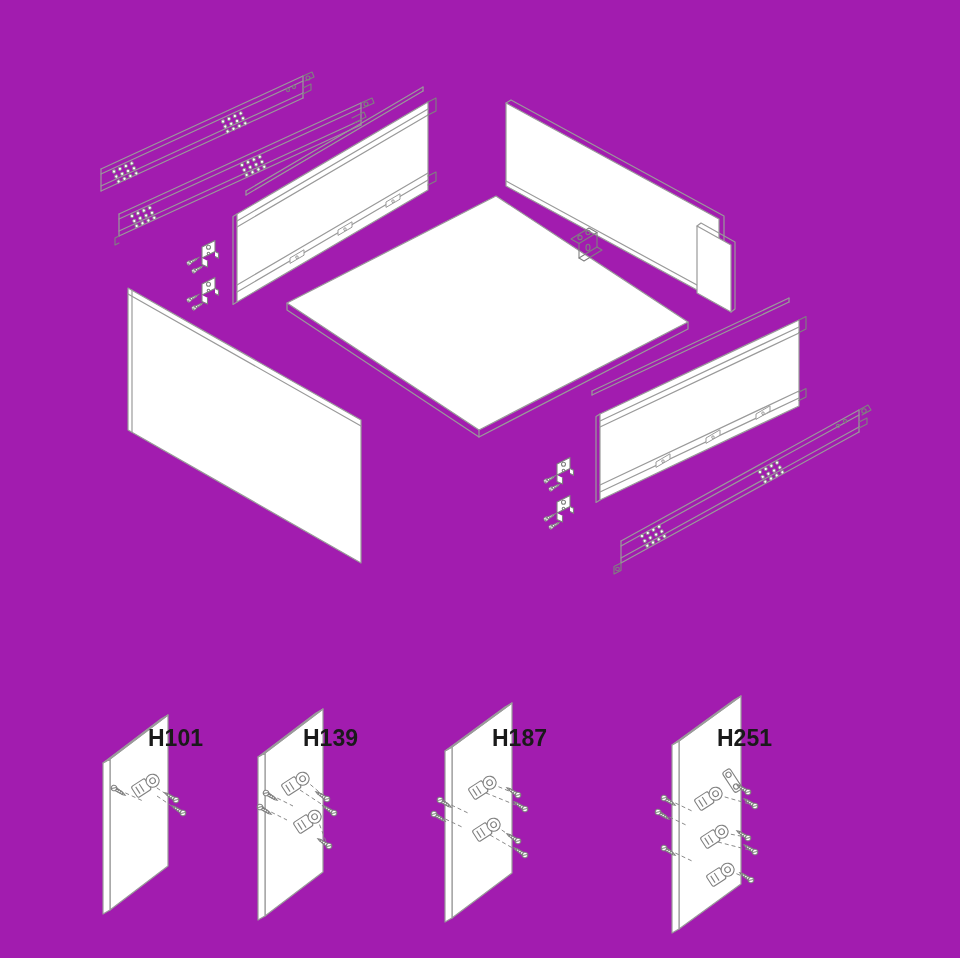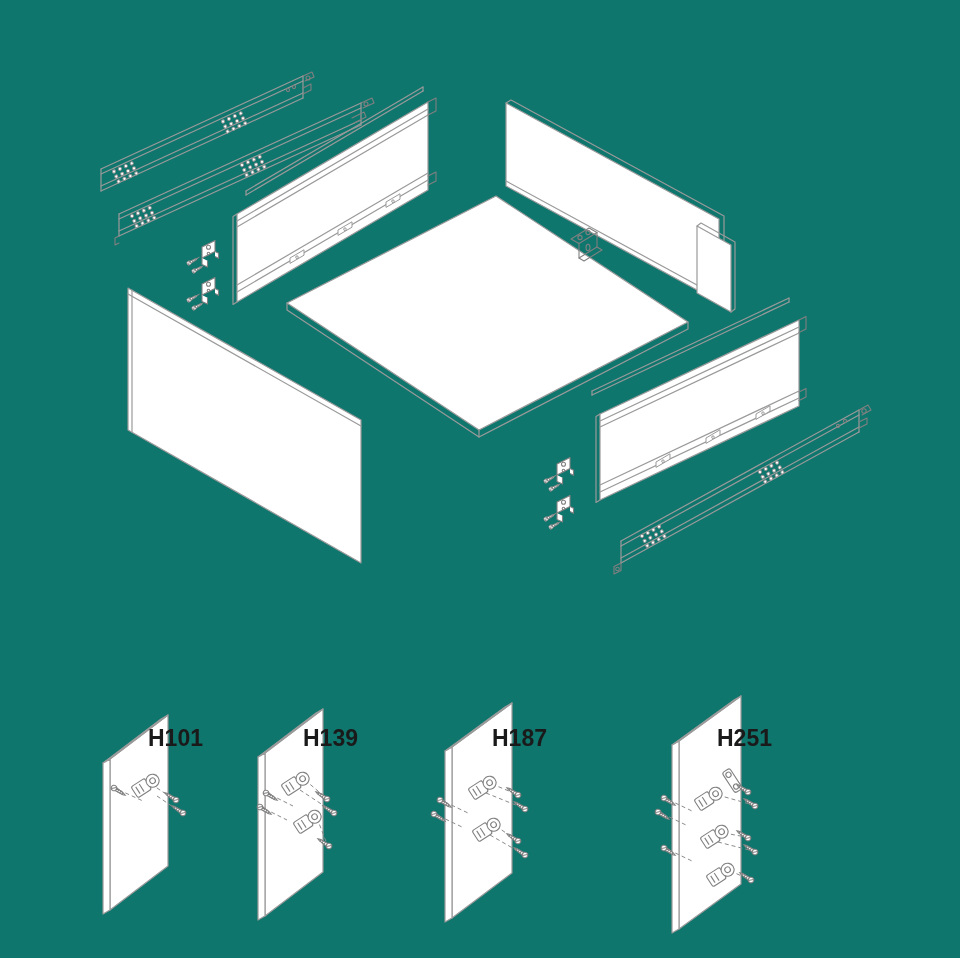--- a/index.html
+++ b/index.html
@@ -1,16 +1,16 @@
 <!DOCTYPE html>
 <html><head>
 <meta charset="utf-8">
 <style>
   html,body{margin:0;padding:0;background:#fff;}
-  .stage{position:relative;width:960px;height:958px;background:#0f766e;overflow:hidden;
+  .stage{position:relative;width:960px;height:958px;background:#a21caf;overflow:hidden;
          font-family:"Liberation Sans",sans-serif;}
   svg{display:block;}
   .ln{stroke:#9a9a9a;stroke-width:1.2;fill:none;stroke-linejoin:round;stroke-linecap:round;}
   .wfill{stroke:#9a9a9a;stroke-width:1.2;fill:#ffffff;stroke-linejoin:round;}
   .hw{stroke:#808080;stroke-width:1.1;fill:none;stroke-linejoin:round;stroke-linecap:round;}
   .dash{stroke:#8a8a8a;stroke-width:1;fill:none;stroke-dasharray:4 3;}
   .lbl{font:bold 23px "Liberation Sans",sans-serif;fill:#1a1a1a;}
 </style>
 </head>
 <body>

